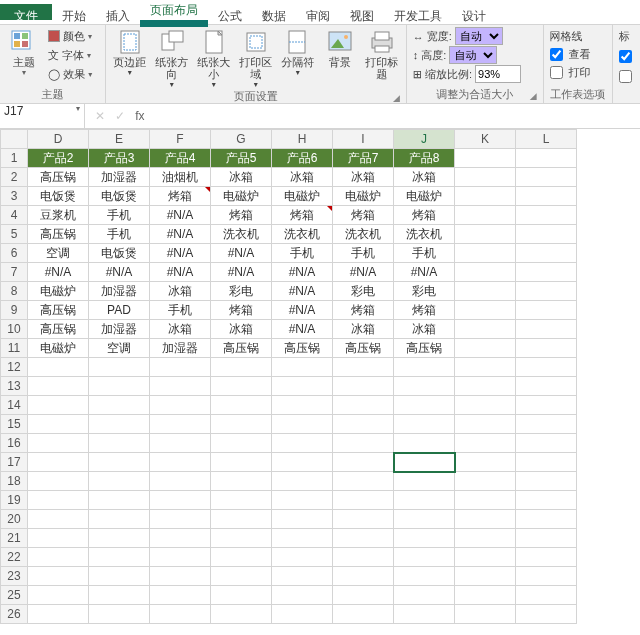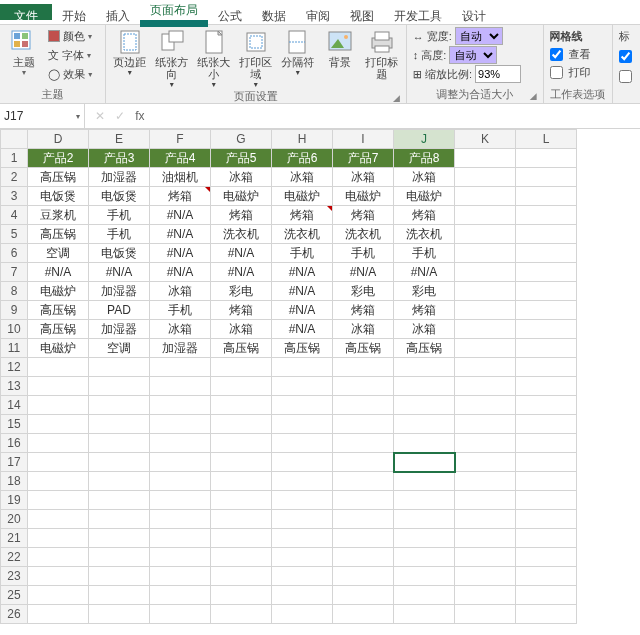--- a/index.html
+++ b/index.html
@@ -16,21 +16,21 @@
 .big-btn .ic{width:28px;height:26px;display:flex;align-items:center;justify-content:center}
 .big-btn .lb{font-size:11px;text-align:center;line-height:12px;margin-top:1px}
 .mini-col{display:flex;flex-direction:column;gap:1px}
 .mini-row{display:flex;align-items:center;gap:3px;font-size:11px;color:#444;height:18px;cursor:pointer;padding:0 2px}
 .mini-row .sw{width:10px;height:10px;border:1px solid #999}
 .mini-row .dd{font-size:8px;color:#666}
 select.scale-sel{font-size:11px;height:18px;border:1px solid #ababab;width:48px;background:#c4b5fd}
 input.scale-in{font-size:11px;height:16px;border:1px solid #ababab;width:40px;padding:0 2px}
 input[type=checkbox]{margin:0 3px 0 0;vertical-align:middle}
 .namebox-row{display:flex;align-items:center;height:24px;border-bottom:1px solid #d4d4d4;background:#fff}
-.namebox{width:76px;border-right:1px solid #d4d4d4;padding:1px 4px;height:24px;display:flex;align-items:center;justify-content:space-between;font-size:12px}
+.namebox{width:76px;border-right:1px solid #d4d4d4;padding:1px 4px;height:24px;display:flex;align-items:flex-start;justify-content:space-between;font-size:12px}
 .namebox .dd{font-size:8px;color:#666}
 .fx-icons{display:flex;align-items:center;gap:10px;padding:0 10px;color:#bbb}
 .fx-icons .fx{color:#666}
 .fx-input{flex:1;height:24px;border:none;outline:none;font-size:12px;padding:0 4px}
 .sheet{position:relative}
 table.grid{border-collapse:collapse;table-layout:fixed}
 table.grid th,table.grid td{border:1px solid #d4d4d4;font-size:12px;text-align:center;height:18px;overflow:hidden;white-space:nowrap;padding:0}
 table.grid th{background:#f3f3f3;color:#555;font-weight:normal}
 th.rowhdr{width:26px;background:#f3f3f3}
 th.colhdr{height:18px}
@@ -187,21 +187,21 @@
           <span>⊞</span>
           <span>缩放比例:</span>
           <input class="scale-in" value="93%" style="">
         </div>
     </div>
     <div class="rgroup-label"><span>调整为合适大小</span><span class="dlg">◢</span></div>
   </div>
 
   <div class="rgroup" style="width:62px">
     <div class="rgroup-body" style="flex-direction:column;gap:0">
-      <div class="mini-row" style="font-weight:bold">网格线</div>
+      <div class="mini-row" style="font-weight:normal">网格线</div>
       <label class="mini-row">
           <input type="checkbox" checked="" style="">
           <span>查看</span>
         </label>
       <label class="mini-row">
           <input type="checkbox" style="">
           <span>打印</span>
         </label>
     </div>
     <div class="rgroup-label">工作表选项</div>

